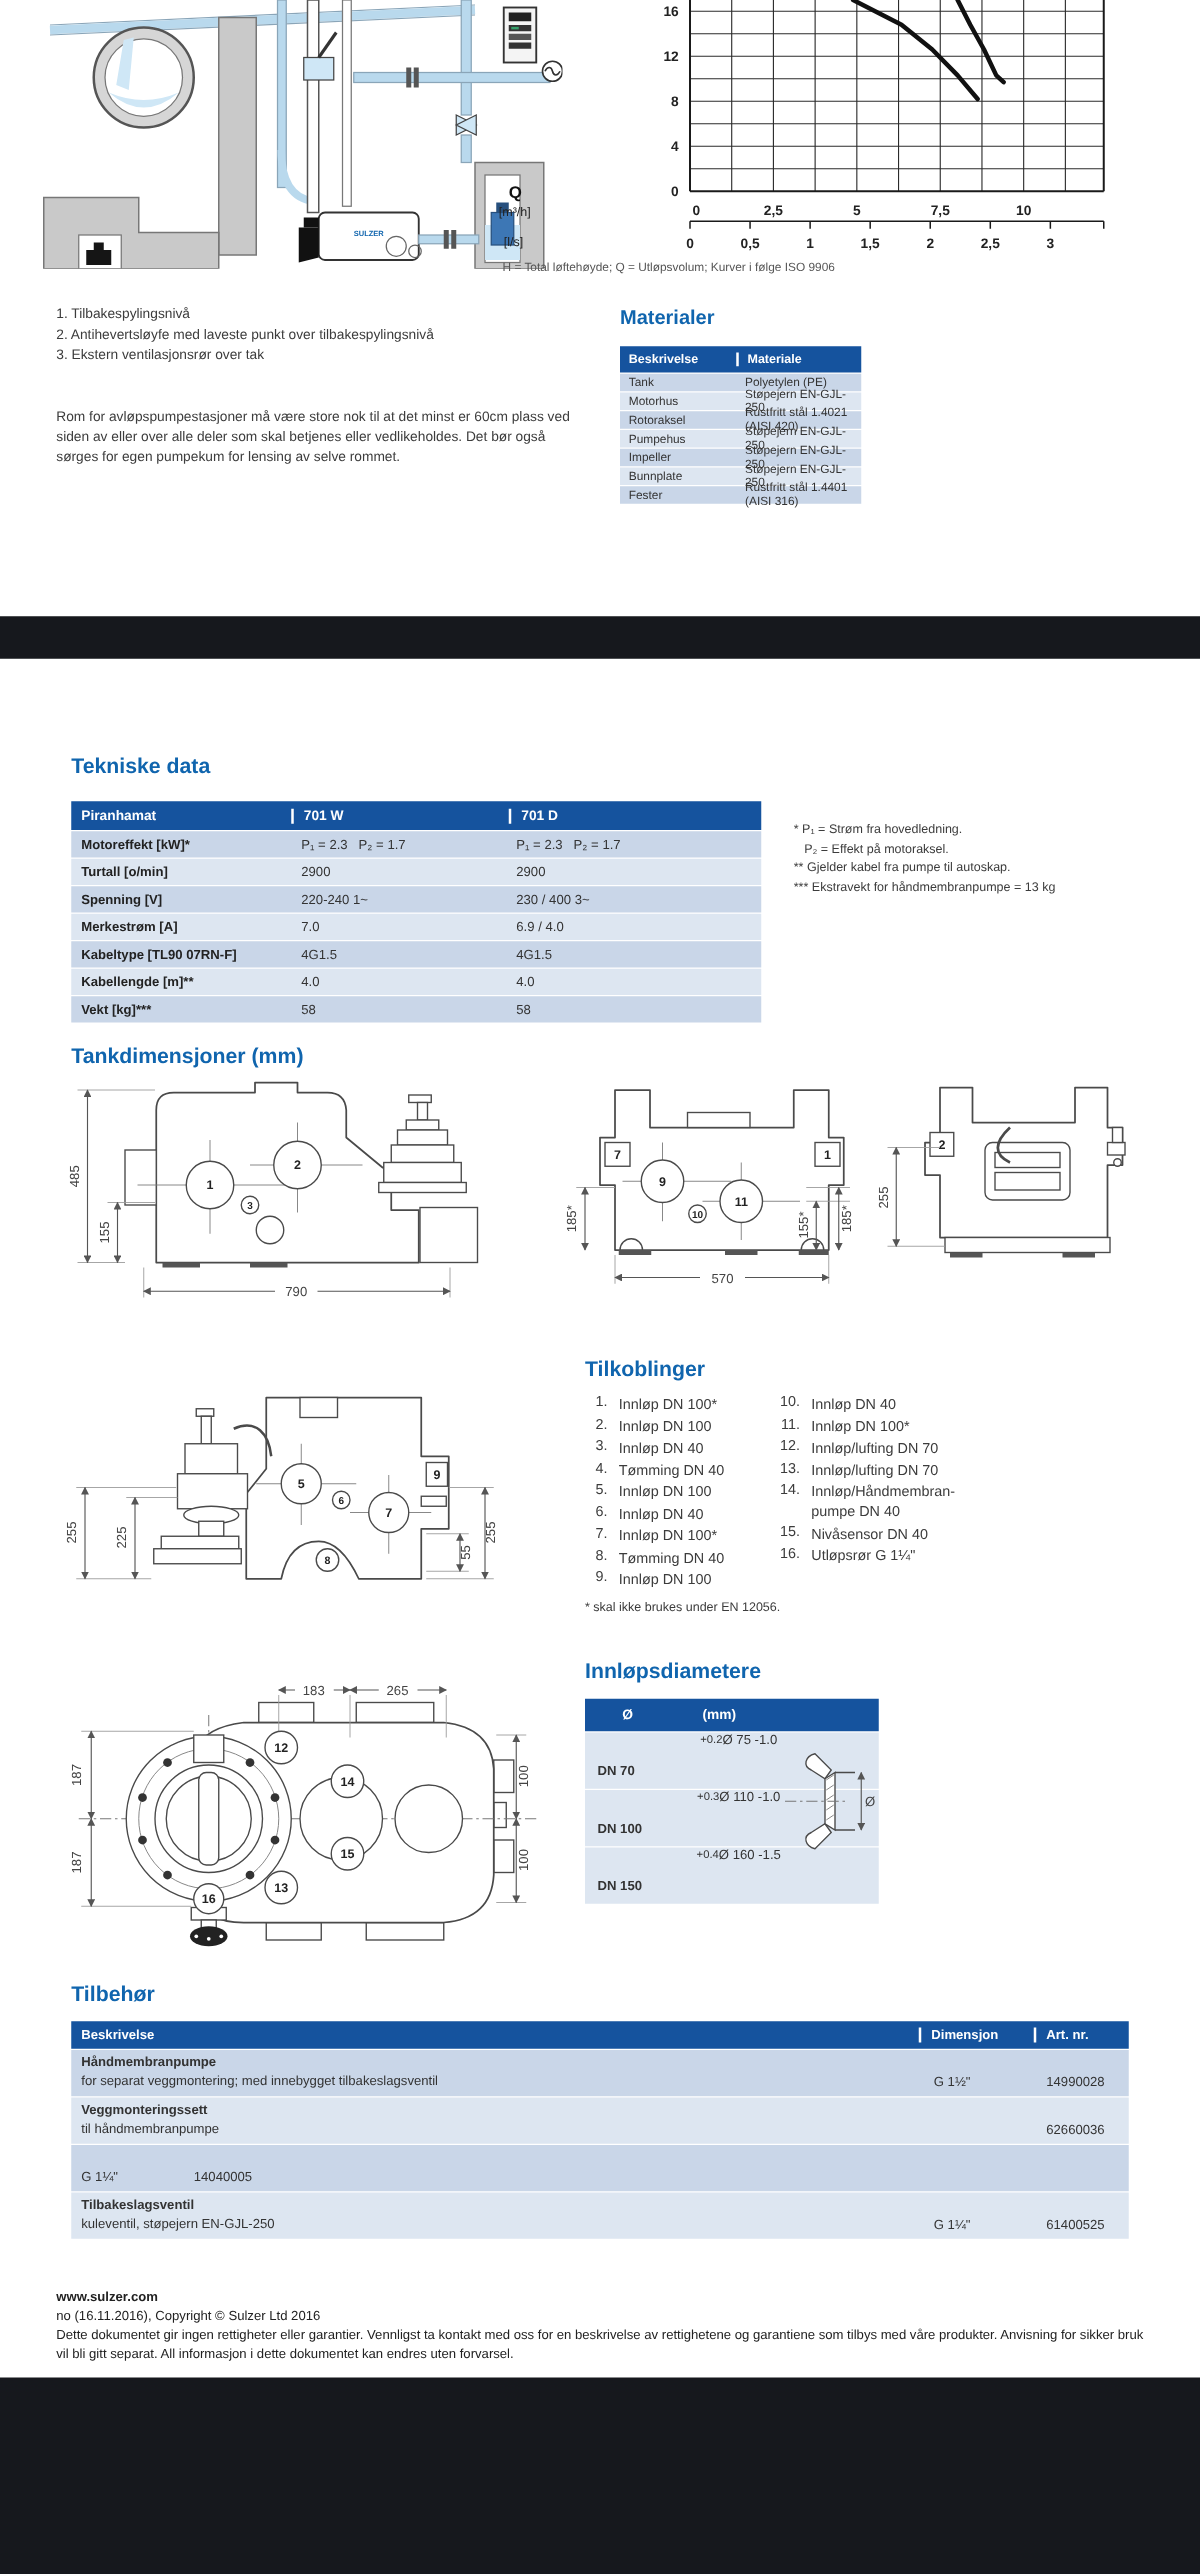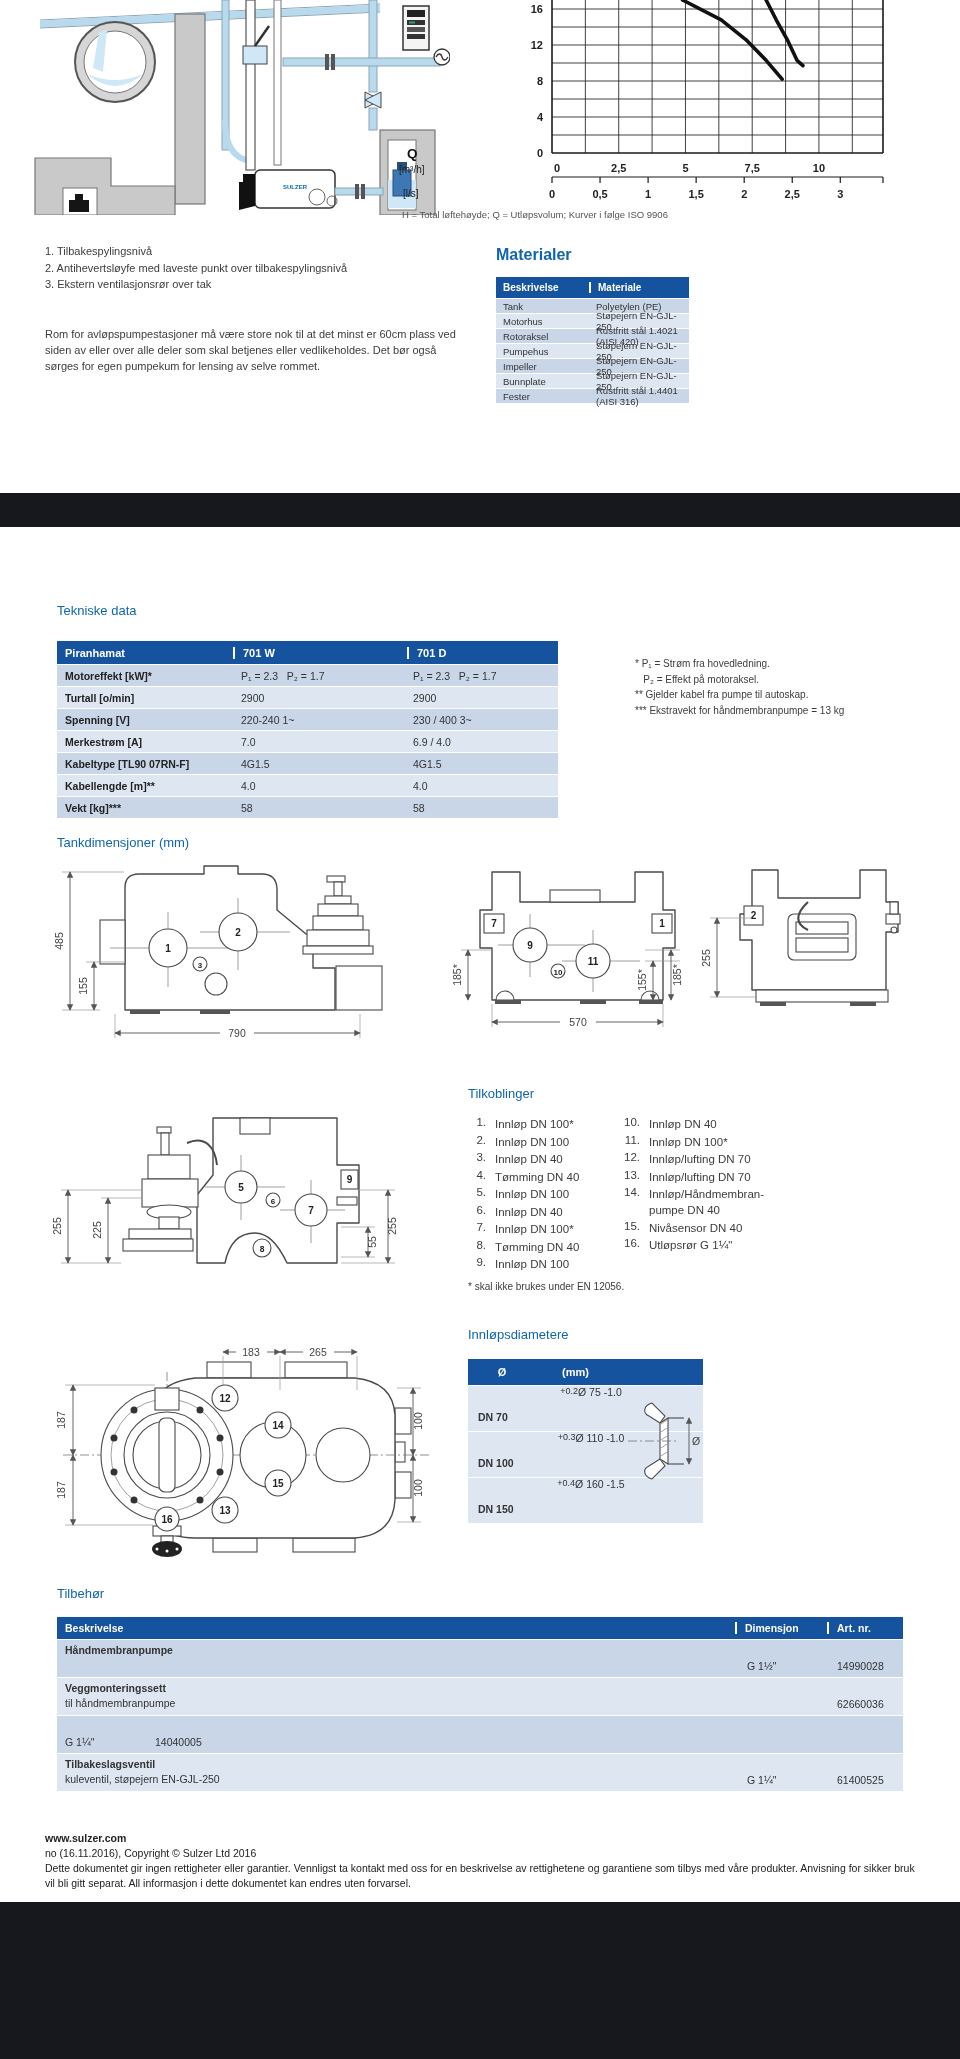--- a/index.html
+++ b/index.html
@@ -1,18 +1,18 @@
 <!DOCTYPE html>
 <html><head>
 <meta charset="utf-8">
 <style>
   body{margin:0;background:#fff}
   .page{position:relative;width:960px;height:2059px;font-family:"Liberation Sans",sans-serif;background:#fff;overflow:hidden}
   .abs{position:absolute}
-  .h-sec{font-size:13px;font-weight:normal;color:#1065ae}
+  .h-sec{font-size:17px;font-weight:bold;color:#1065ae}
   .h-mat{font-size:16px;font-weight:bold;color:#1065ae}
   .notes{font-size:11px;color:#3c3c3c}
   .note-line{line-height:16.5px}
   .para{font-size:11px;color:#3c3c3c;line-height:16px}
   .chart-note{font-size:9.5px;color:#555}
   
   .cgrid{stroke:#2b2b2b;stroke-width:0.9}
   .caxis{stroke:#1a1a1a;stroke-width:1.6}
   .caxis2{stroke:#1a1a1a;stroke-width:1.2}
   .ccurve{fill:none;stroke:#111;stroke-width:3.6;stroke-linecap:round;stroke-linejoin:round}
@@ -23,21 +23,21 @@
   
   .thead{display:flex;background:#15539e;color:#fff;font-weight:bold;align-items:center}
   .sep{border-left:2px solid #fff}
   .mat-table{width:193px;font-size:9.5px;color:#333}
   .mat-head{height:21px;font-size:10px}
   .mat-c1{width:86px;padding-left:7px;flex:none}
   .mat-c2{flex:1;padding-left:7px}
   .mat-row{display:flex;height:14px;align-items:center;margin-top:1px}
   .mat-body .mat-row:nth-child(odd){background:#c9d6e8}
   .mat-body .mat-row:nth-child(even){background:#dde6f1}
-  .tek-table{width:501px;font-size:10.5px;color:#333}
+  .tek-table{width:552px;font-size:10.5px;color:#333}
   .tek-head{height:23px;font-size:11px}
   .tek-c1{width:168px;padding-left:8px;flex:none}
   .tek-c2{width:164px;padding-left:8px;flex:none}
   .tek-c3{flex:1;padding-left:8px}
   .tek-row{display:flex;height:21px;align-items:center;margin-top:1px}
   .tek-body .tek-row:nth-child(odd){background:#c9d6e8}
   .tek-body .tek-row:nth-child(even){background:#dde6f1}
   .tek-label{font-weight:bold;color:#222}
   .tek-val{white-space:pre}
   .tfoot{font-size:10px;color:#3c3c3c;line-height:15.5px;white-space:pre}
@@ -677,20 +677,21 @@
   <div class="abs acc-table" style="left:57px;top:1617px">
     <div class="thead acc-head">
       <div class="acc-c1">Beskrivelse</div>
       <div class="acc-c2 sep">Dimensjon</div>
       <div class="acc-c3 sep">Art. nr.</div>
     </div>
     <div class="acc-body">
   <div class="acc-row">
     <div class="acc-c1 acc-lines">
       <div><span class="acc-name">Håndmembranpumpe</span><span></span></div>
+      <div class="acc-desc">for separat veggmontering; med innebygget tilbakeslagsventil</div>
     </div>
     <div class="acc-c2 acc-dim">G 1½"</div>
     <div class="acc-c3 acc-art">14990028</div>
   </div>
 
   <div class="acc-row">
     <div class="acc-c1 acc-lines">
       <div><span class="acc-name">Veggmonteringssett</span><span></span></div>
       <div class="acc-desc">til håndmembranpumpe</div>
     </div>

